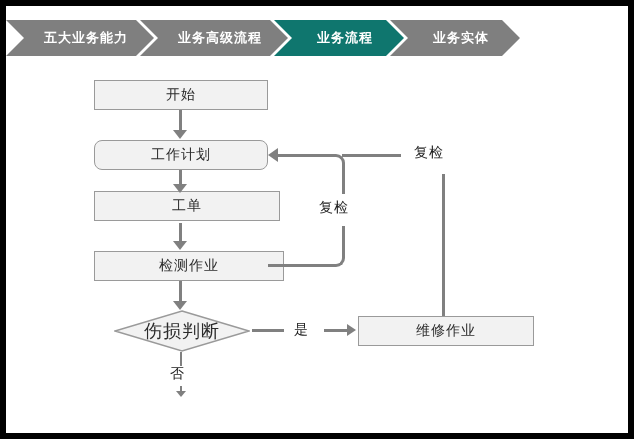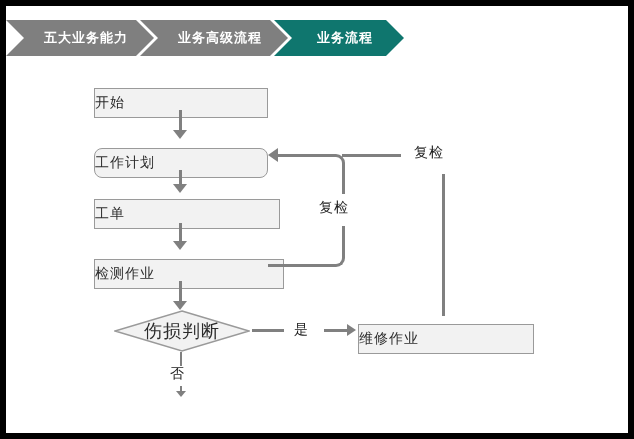--- a/index.html
+++ b/index.html
@@ -59,22 +59,21 @@
     position: absolute;
     background: #f2f2f2;
     border: 1px solid #9a9a9a;
     box-sizing: border-box;
     color: #2b2b2b;
     font-size: 14px;
     text-align: center;
     letter-spacing: 1px;
     display: flex;
     align-items: center;
-    justify-content: flex-start;
-    margin-top: 8px;
+    justify-content: center;
   }
   .diamond-wrap {
     position: absolute;
   }
   .diamond-wrap svg { display: block; }
   .diamond-wrap .dlabel {
     position: absolute;
     left: 0;
     top: 0;
     width: 100%;
@@ -158,20 +157,23 @@
   <div id="breadcrumb">
     <div class="chev first" style="left:0px; width:148px;">
       <span class="lbl">五大业务能力</span>
     </div>
     <div class="chev" style="left:134px; width:148px;">
       <span class="lbl">业务高级流程</span>
     </div>
     <div class="chev active" style="left:268px; width:130px;">
       <span class="lbl">业务流程</span>
     </div>
+    <div class="chev" style="left:384px; width:130px;">
+      <span class="lbl">业务实体</span>
+    </div>
   </div>
 
   <div class="node" style="left:88px; top:74px; width:174px; height:30px;">
     <span>开始</span>
   </div>
 
   <div class="node" style="left:88px; top:134px; width:174px; height:30px;border-radius:8px;">
     <span>工作计划</span>
   </div>
 

